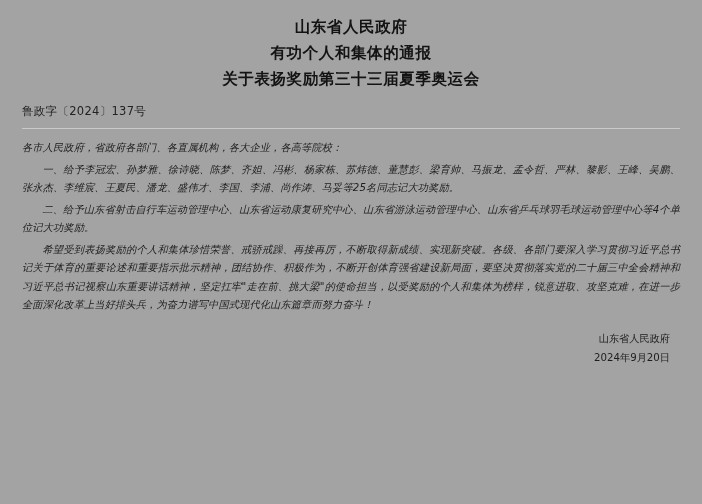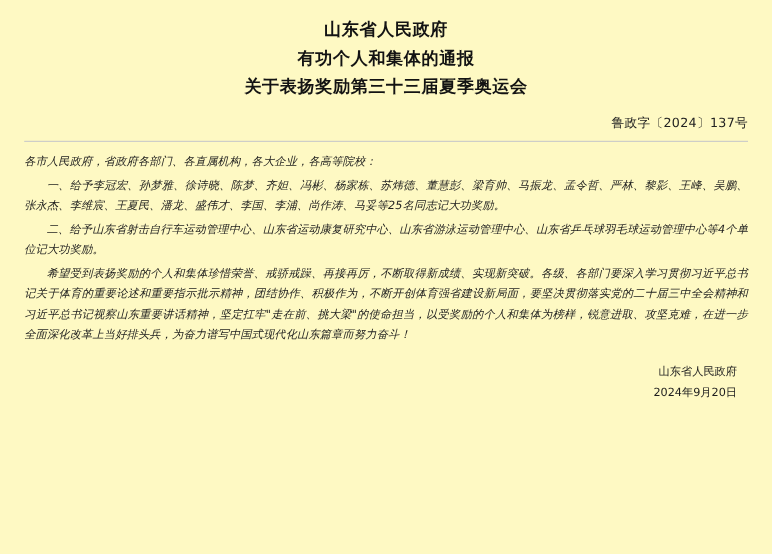--- a/index.html
+++ b/index.html
@@ -11,37 +11,37 @@
     height: 504px;
     background: #f7f7f7;
     font-family: "DejaVu Sans", "Liberation Sans", sans-serif;
     color: #1a1a1a;
     overflow: hidden;
   }
   .page {
     position: relative;
     width: 702px;
     height: 504px;
-    background: #fef9c3;
+    background: #a3a3a3;
     box-sizing: border-box;
     padding: 12px 22px 8px 22px;
   }
   .title-block {
     text-align: center;
     padding-top: 2px;
   }
   .title-line {
     font-size: 15.5px;
     font-weight: bold;
     letter-spacing: 0.6px;
     line-height: 26px;
     color: #131313;
   }
   .doc-number {
-    text-align: right;
+    text-align: left;
     font-size: 11.5px;
     color: #222;
     margin-top: 12px;
     letter-spacing: 0.3px;
   }
   .rule {
     margin-top: 9px;
     border-top: 1px solid #c9c9c9;
     width: 100%;
   }

